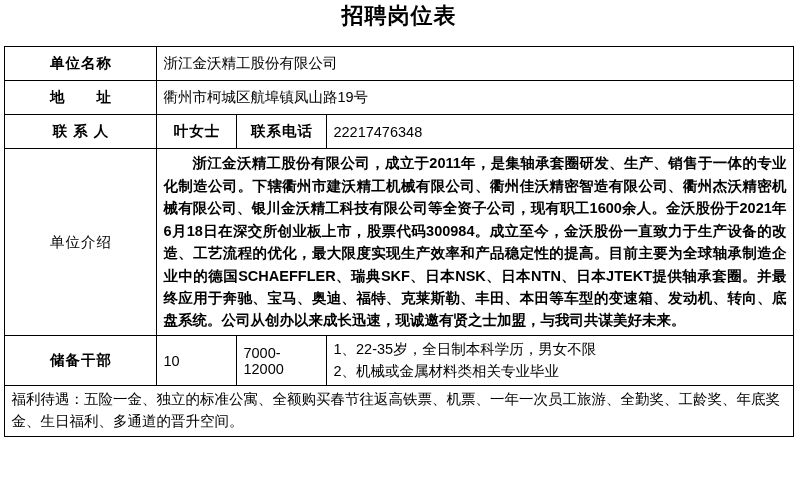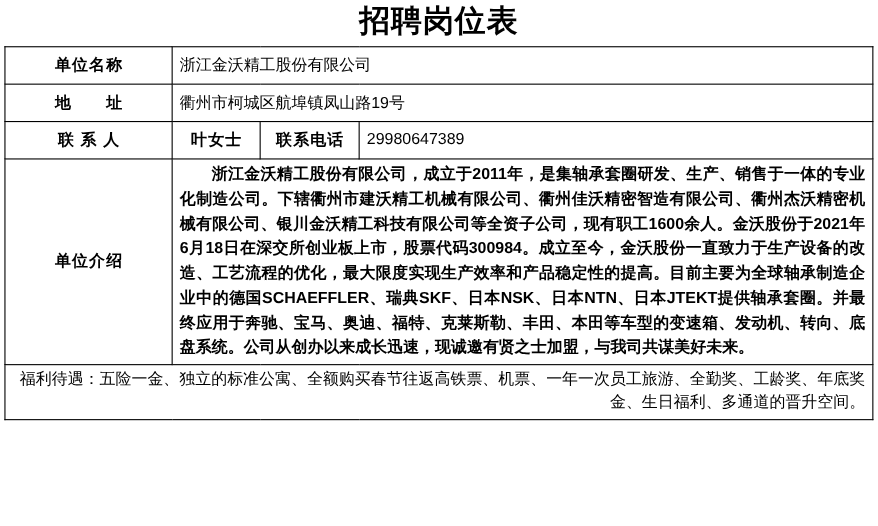--- a/index.html
+++ b/index.html
@@ -17,30 +17,30 @@
   .page {
     width: 798px;
     height: 478px;
     position: relative;
     box-sizing: border-box;
   }
   .doc-title {
     text-align: center;
     font-family: "Liberation Sans", sans-serif;
     font-weight: bold;
-    font-size: 28px;
+    font-size: 22px;
     letter-spacing: 1px;
     padding-top: 4px;
     padding-bottom: 6px;
     line-height: 1.1;
   }
   table.main {
     border-collapse: collapse;
     width: 788px;
-    margin: 1px auto;
+    margin: 12px auto;
     table-layout: fixed;
   }
   table.main td {
     border: 1px solid #000000;
     padding: 3px 6px;
     font-size: 14.5px;
     vertical-align: middle;
   }
   .lbl {
     text-align: center;
@@ -59,37 +59,37 @@
   .intro-cell {
     text-align: justify;
     text-justify: inter-ideograph;
     line-height: 1.55;
     font-size: 14.5px;
     font-family: "Liberation Sans", sans-serif;
     padding: 5px 8px 5px 8px;
   }
   .intro-label {
     text-align: center;
-    font-weight: bold;
+    font-weight: normal;
     font-family: "Liberation Sans", sans-serif;
     font-size: 15px;
     letter-spacing: 1px;
   }
   .req-cell {
     font-family: "Liberation Sans", sans-serif;
     font-size: 13.5px;
     line-height: 1.5;
     text-align: left;
     padding: 4px 8px;
   }
   .welfare-cell {
     font-family: "Liberation Sans", sans-serif;
     font-size: 14.5px;
     line-height: 1.5;
-    text-align: right;
+    text-align: left;
     padding: 5px 8px;
   }
   .indent2 { text-indent: 2em; font-weight: bold; }
 </style>
 </head>
 <body>
 
 <div class="page">
 
   <div class="doc-title">招聘岗位表</div>
@@ -107,25 +107,34 @@
         <td class="ctr" colspan="3">浙江金沃精工股份有限公司</td>
       </tr>
       <tr class="row-h">
         <td class="lbl">地　　址</td>
         <td class="ctr" colspan="3">衢州市柯城区航埠镇凤山路19号</td>
       </tr>
       <tr class="row-h">
         <td class="lbl">联 系 人</td>
         <td class="lbl">叶女士</td>
         <td class="lbl">联系电话</td>
-        <td class="ctr">29980647389</td>
+        <td class="ctr">22217476348</td>
       </tr>
       <tr>
         <td class="intro-label">单位介绍</td>
         <td class="intro-cell indent2" colspan="3">浙江金沃精工股份有限公司，成立于2011年，是集轴承套圈研发、生产、销售于一体的专业化制造公司。下辖衢州市建沃精工机械有限公司、衢州佳沃精密智造有限公司、衢州杰沃精密机械有限公司、银川金沃精工科技有限公司等全资子公司，现有职工1600余人。金沃股份于2021年6月18日在深交所创业板上市，股票代码300984。成立至今，金沃股份一直致力于生产设备的改造、工艺流程的优化，最大限度实现生产效率和产品稳定性的提高。目前主要为全球轴承制造企业中的德国SCHAEFFLER、瑞典SKF、日本NSK、日本NTN、日本JTEKT提供轴承套圈。并最终应用于奔驰、宝马、奥迪、福特、克莱斯勒、丰田、本田等车型的变速箱、发动机、转向、底盘系统。公司从创办以来成长迅速，现诚邀有贤之士加盟，与我司共谋美好未来。</td>
+      </tr>
+      <tr style="height:46px">
+        <td class="lbl">储备干部</td>
+        <td class="ctr">10</td>
+        <td class="ctr">7000-12000</td>
+        <td class="req-cell">
+          <div>1、22-35岁，全日制本科学历，男女不限</div>
+          <div>2、机械或金属材料类相关专业毕业</div>
+        </td>
       </tr>
       <tr>
         <td class="welfare-cell" colspan="4">福利待遇：五险一金、独立的标准公寓、全额购买春节往返高铁票、机票、一年一次员工旅游、全勤奖、工龄奖、年底奖金、生日福利、多通道的晋升空间。</td>
       </tr>
     </tbody>
   </table>
 
 </div>
 
 </body></html>

